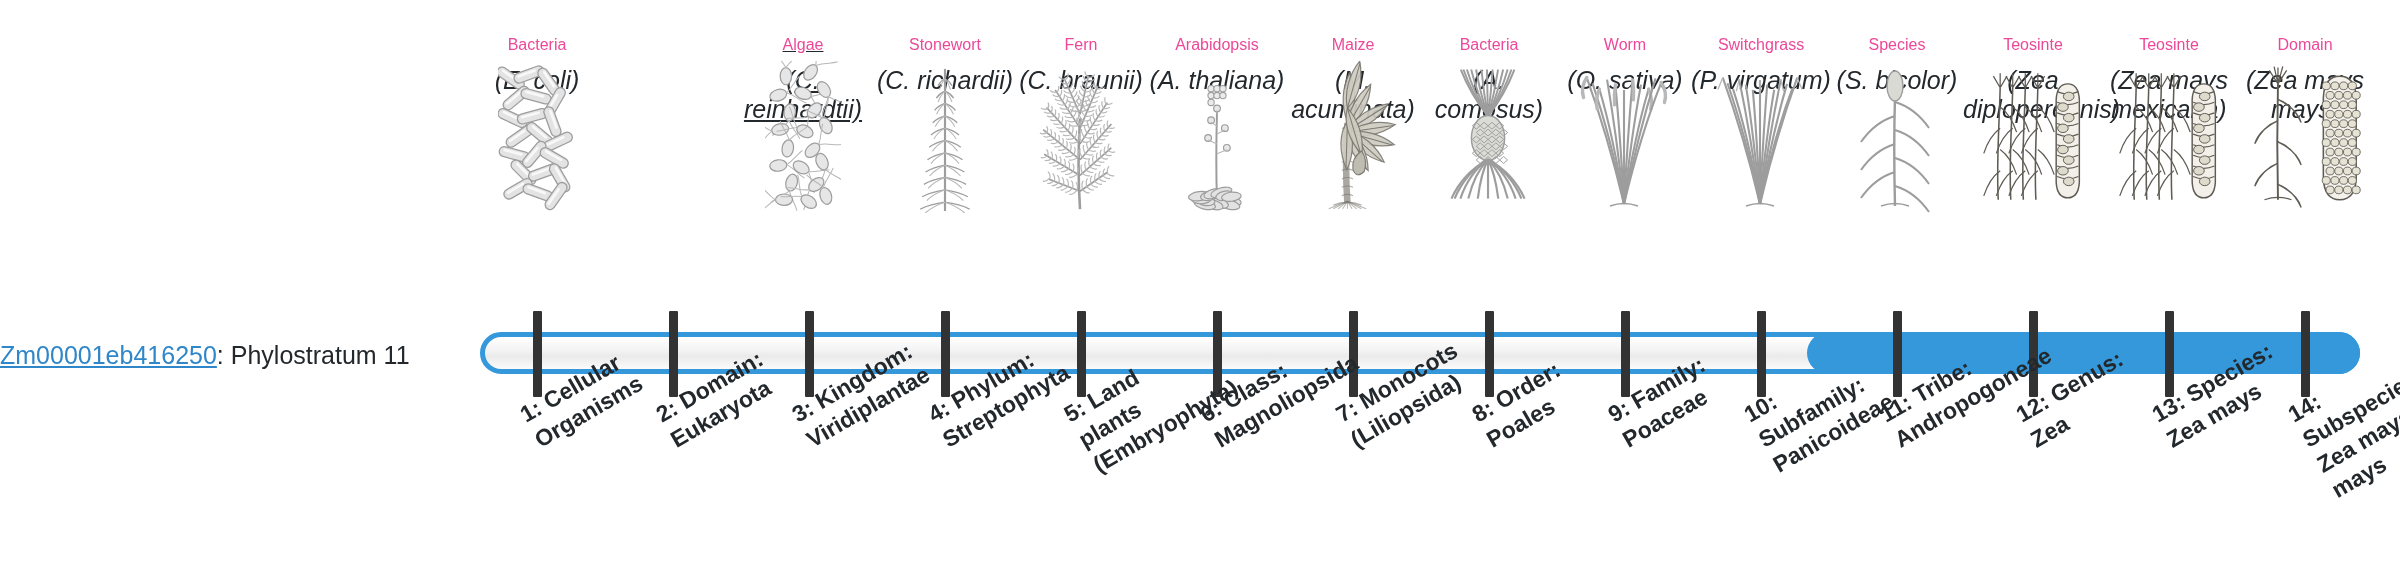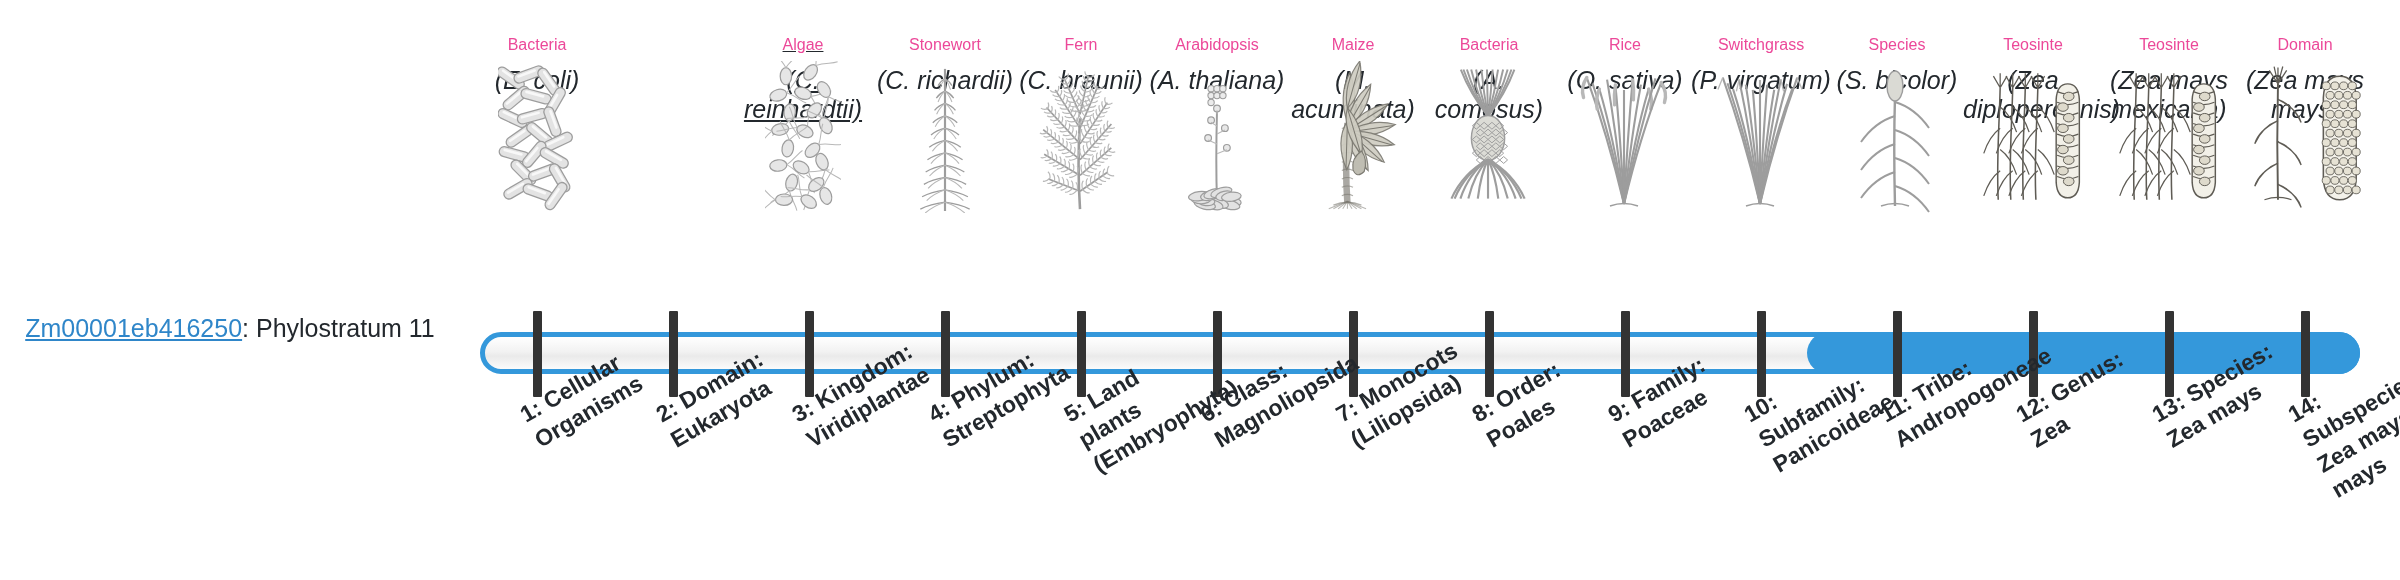--- a/index.html
+++ b/index.html
@@ -19,23 +19,23 @@
   #stage {
     position: relative;
     width: 2400px;
     height: 580px;
   }
 
   
   .gene-label {
     position: absolute;
     left: 0;
-    top: 313px;
+    top: 340px;
     width: 460px;
-    text-align: center;
+    text-align: left;
     font-size: 25px;
     line-height: 30px;
     color: #23282d;
     white-space: nowrap;
   }
   .gene-link {
     color: #2f86c9;
     text-decoration: underline;
     cursor: pointer;
   }
@@ -808,21 +808,21 @@
             <path d="M42 104 q 0 14 0 40" stroke="#9d9d9d" stroke-width="2.2" fill="none"></path>
             <path d="M42 104 q 7.166571251241979 14 10.474219521045969 40" stroke="#9d9d9d" stroke-width="2.2" fill="none"></path>
             <path d="M42 104 q 13.777900870063327 14 20.136932040861787 40" stroke="#9d9d9d" stroke-width="2.2" fill="none"></path>
             <path d="M42 104 q 19.32176546241225 14 28.23950336814098 40" stroke="#9d9d9d" stroke-width="2.2" fill="none"></path>
             <path d="M42 104 q 23.368645203778343 14 34.15417375936835 40" stroke="#9d9d9d" stroke-width="2.2" fill="none"></path>
             <path d="M42 104 q 25.60500157831741 14 37.42269461446391 40" stroke="#9d9d9d" stroke-width="2.2" fill="none"></path>
           </svg>
         </div>
       </div>
       <div class="species-col" style="left: 1087px; width: 140px;">
-        <div class="sp-common">Rice</div>
+        <div class="sp-common">Worm</div>
         <div class="sp-sci">(O. sativa)</div>
         <div class="sp-art">
           <svg width="98" height="152" viewBox="0 6 98 150">
             <path d="M48 148 Q 31.81966011250105 80 10.785218258752415 21.52671151375484" stroke="#9d9d9d" stroke-width="2.1" fill="none"></path>
             <path d="M10.785218258752415 21.52671151375484 q -6.47213595499958 10 -3.23606797749979 20" stroke="#b8b8b8" stroke-width="3.4" fill="none" stroke-linecap="round"></path>
             <path d="M48 148 Q 34.30905788142623 80 16.510833127280325 27.37381176452847" stroke="#9d9d9d" stroke-width="2.1" fill="none"></path>
             <path d="M48 148 Q 37.28346410042007 80 23.35196743096616 33.06596755301209" stroke="#9d9d9d" stroke-width="2.1" fill="none"></path>
             <path d="M23.35196743096616 33.06596755301209 q -4.286614359831972 10 -2.143307179915986 20" stroke="#b8b8b8" stroke-width="3.4" fill="none" stroke-linecap="round"></path>
             <path d="M48 148 Q 40.63750894630644 80 31.066270576504817 23.57865891532951" stroke="#9d9d9d" stroke-width="2.1" fill="none"></path>
             <path d="M48 148 Q 44.25237370828551 80 39.380459529056665 28.893723504372133" stroke="#9d9d9d" stroke-width="2.1" fill="none"></path>

